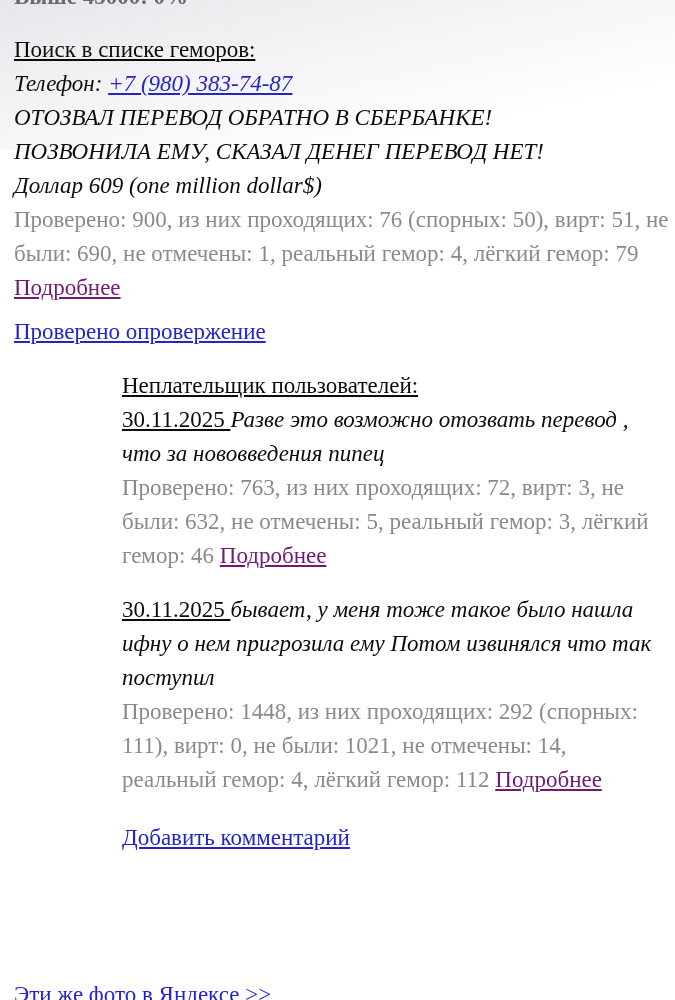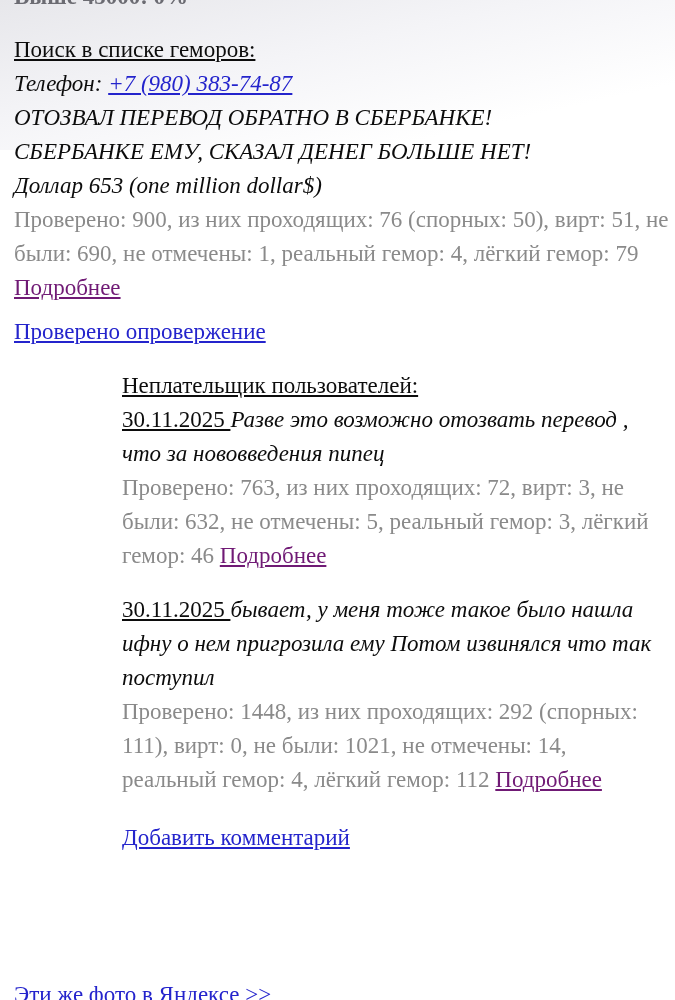--- a/index.html
+++ b/index.html
@@ -96,22 +96,22 @@
   <div class="content">
 
     <h2 class="heading">Поиск в списке геморов:</h2>
 
 
     <p class="para">
       <span class="italic">Телефон: </span><a class="link link-italic">+7 (980) 383-74-87</a>
     </p>
 
     <p class="para caps-line">ОТОЗВАЛ ПЕРЕВОД ОБРАТНО В СБЕРБАНКЕ!</p>
-    <p class="para caps-line">СБЕРБАНКЕ ЕМУ, СКАЗАЛ ДЕНЕГ БОЛЬШЕ НЕТ!</p>
-    <p class="para caps-line">Доллар 653 (one million dollar$)</p>
+    <p class="para caps-line">ПОЗВОНИЛА ЕМУ, СКАЗАЛ ДЕНЕГ ПЕРЕВОД НЕТ!</p>
+    <p class="para caps-line">Доллар 609 (one million dollar$)</p>
 
     <p class="para">
       <span class="muted">Проверено: 900, из них проходящих: 76 (спорных: 50), вирт: 51, не были: 690, не отмечены: 1, реальный гемор: 4, лёгкий гемор: 79 </span><a class="muted-link">Подробнее</a>
     </p>
 
     <p class="para rebuttal">
       <a class="link">Проверено опровержение</a>
     </p>
 
     <div class="comments">

